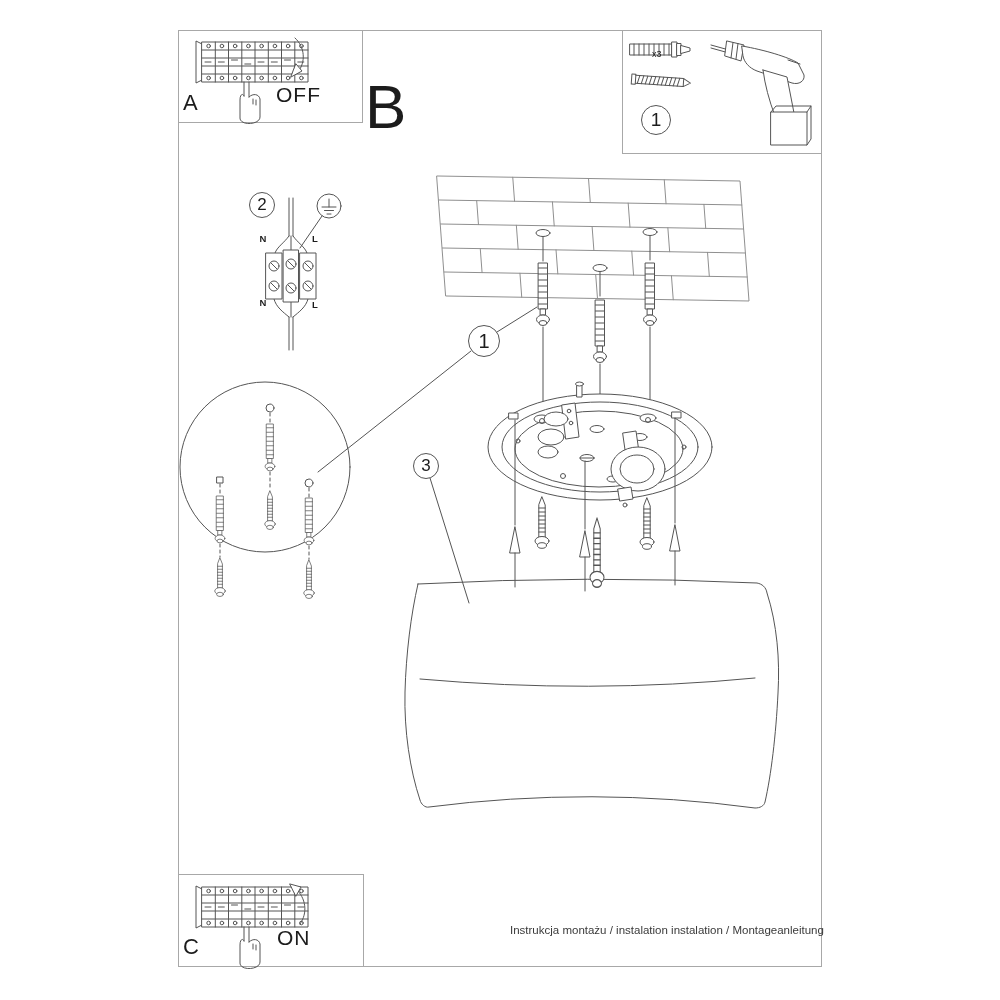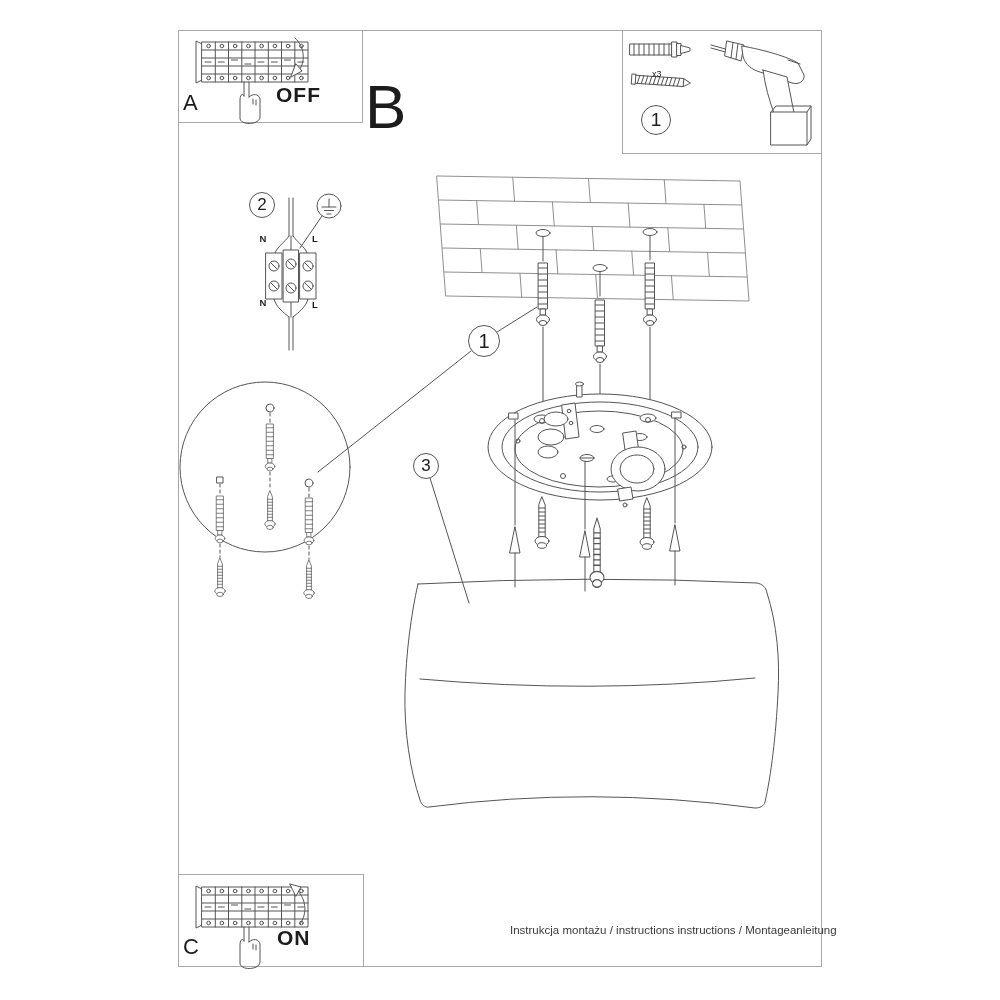--- a/index.html
+++ b/index.html
@@ -9,21 +9,21 @@
   html,body{margin:0;padding:0;background:var(--background);}
   #page{position:relative;width:1000px;height:1000px;background:var(--background);
         font-family:"Liberation Sans","DejaVu Sans",sans-serif;color:var(--text);overflow:hidden;}
   #art{position:absolute;left:0;top:0;}
   .txt{position:absolute;white-space:nowrap;color:var(--text);}
   .stepnum{position:absolute;box-sizing:border-box;border:1px solid var(--line);
            border-radius:50%;display:flex;align-items:center;justify-content:center;
            background:#fff;color:var(--text);}
   .big{font-size:62px;line-height:1;}
   .lbl{font-size:22px;line-height:1;}
-  .act{font-size:21px;line-height:1;letter-spacing:1px;font-weight:bold;}
+  .act{font-size:21px;line-height:1;letter-spacing:1px;}
   .tiny{font-size:9px;line-height:1;}
   .nl{width:14px;text-align:center;font-size:9.5px;font-weight:bold;line-height:1;}
   .footer{font-size:11.5px;line-height:22px;color:#3a3a3a;}
 </style>
 </head>
 <body>
 
 <div id="page">
 
 <svg id="art" width="1000" height="1000" viewBox="0 0 1000 1000">
@@ -244,31 +244,31 @@
     <g>
       <path d="M300,924 C308,913 306,898 296,889"></path>
       <path d="M290,884 L301,887 L296,896 Z" fill="#fff"></path>
     </g>
   </g>
 </svg>
 
 <div class="txt lbl" style="left:183px;top:92px;">A</div>
 <div class="txt act" style="left:276px;top:84px;">OFF</div>
 <div class="txt big" style="left:365px;top:76px;">B</div>
-<div class="txt tiny" style="left:652px;top:70px;text-align:right;">x3</div>
+<div class="txt tiny" style="left:652px;top:50px;text-align:right;">x3</div>
 <div class="txt lbl" style="left:183px;top:936px;">C</div>
 <div class="txt act" style="left:277px;top:927px;">ON</div>
 
 <div class="txt nl" style="left:256px;top:234px;">N</div>
 <div class="txt nl" style="left:308px;top:234px;">L</div>
 <div class="txt nl" style="left:256px;top:298px;">N</div>
 <div class="txt nl" style="left:308px;top:300px;">L</div>
 
 <div class="stepnum" style="left:641px;top:105px;width:30px;height:30px;font-size:19px;">1</div>
 <div class="stepnum" style="left:249px;top:192px;width:26px;height:26px;font-size:17px;">2</div>
 <div class="stepnum" style="left:468px;top:325px;width:32px;height:32px;font-size:20px;">1</div>
 <div class="stepnum" style="left:413px;top:453px;width:26px;height:26px;font-size:17px;">3</div>
 
 <div class="txt footer" style="left:510px;top:919px;">
-  <div>Instrukcja montażu / instructions instructions / Montageanleitung</div>
+  <div>Instrukcja montażu / instalation instalation / Montageanleitung</div>
 </div>
 
 </div>
 
 </body></html>

